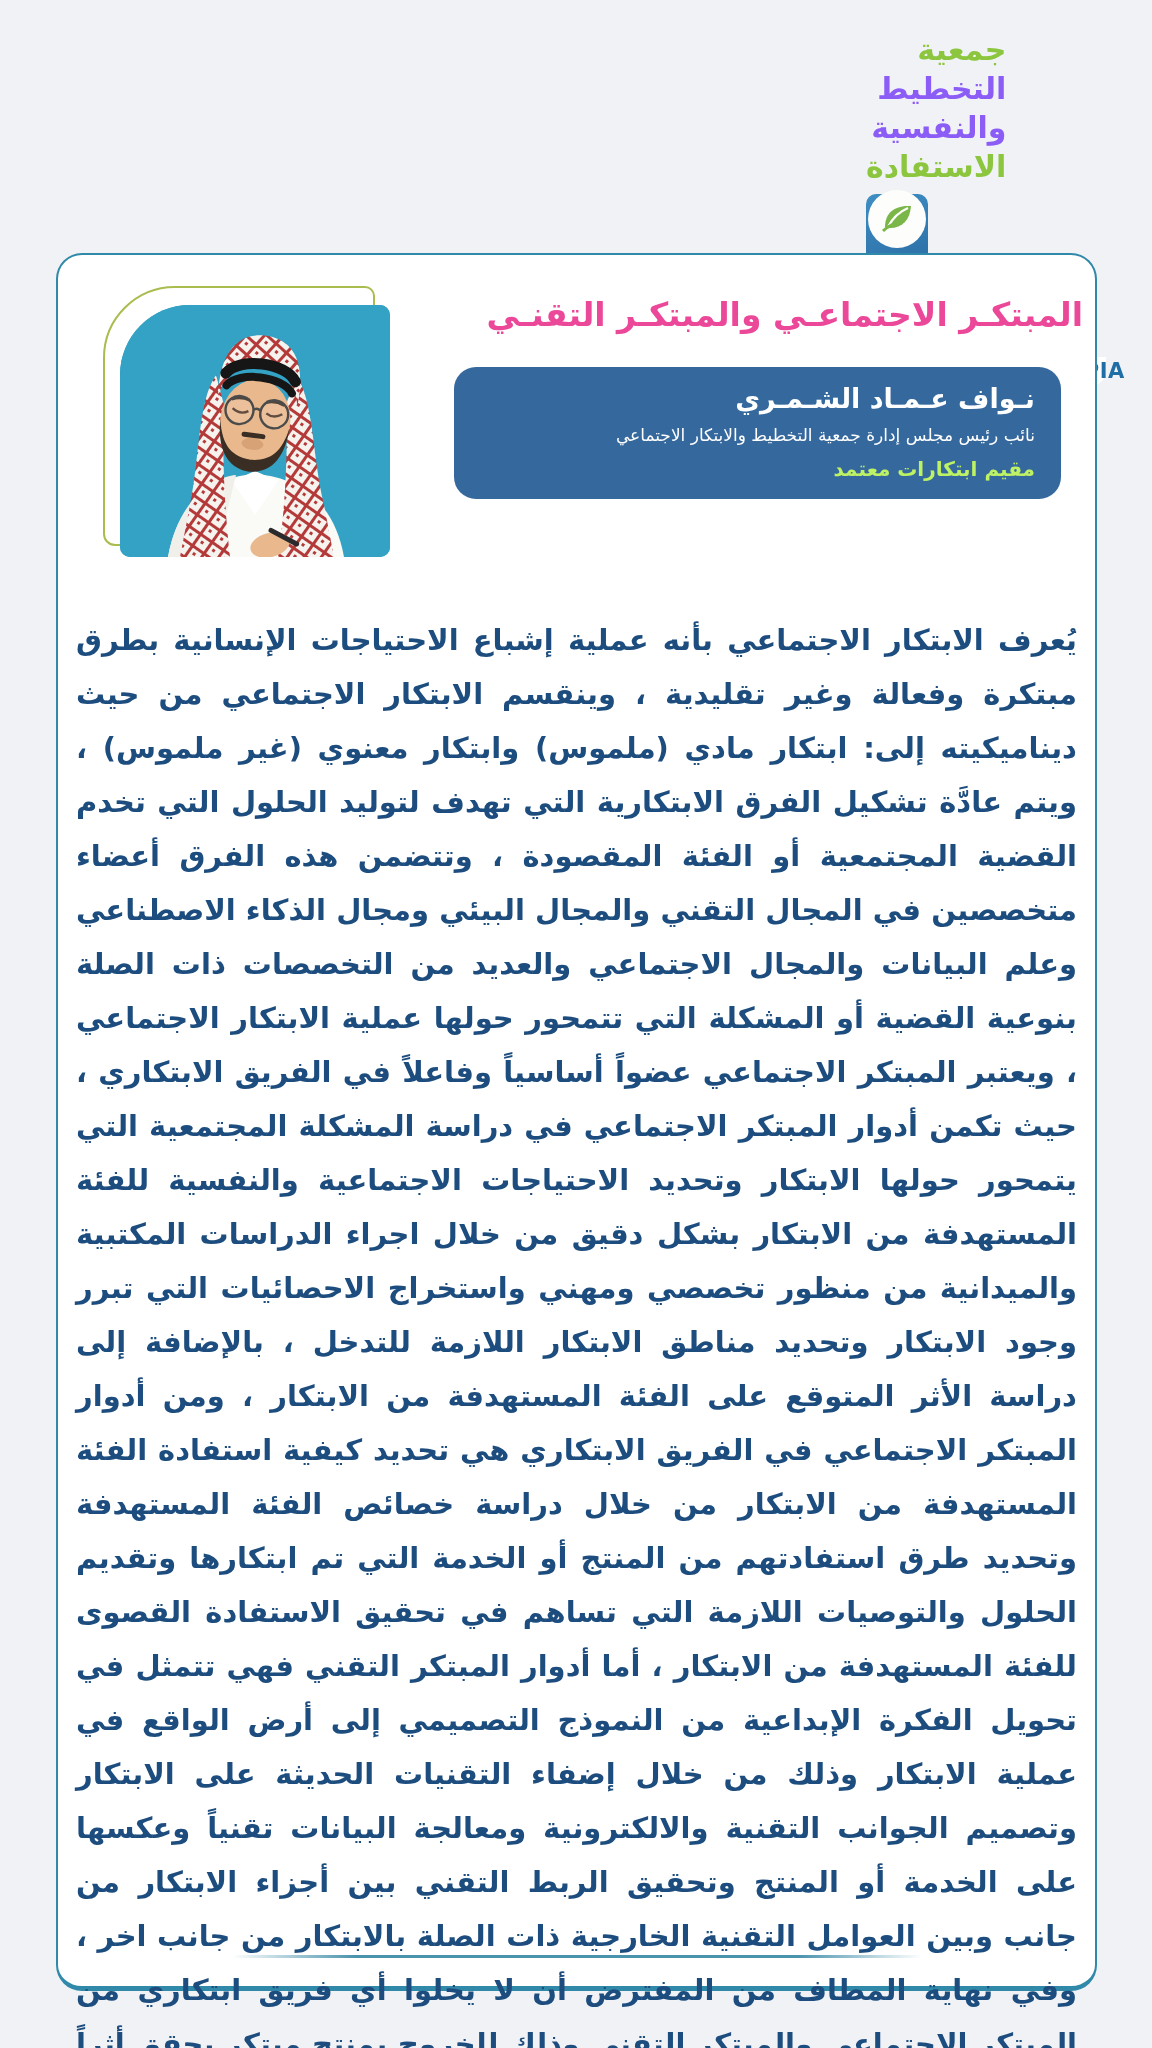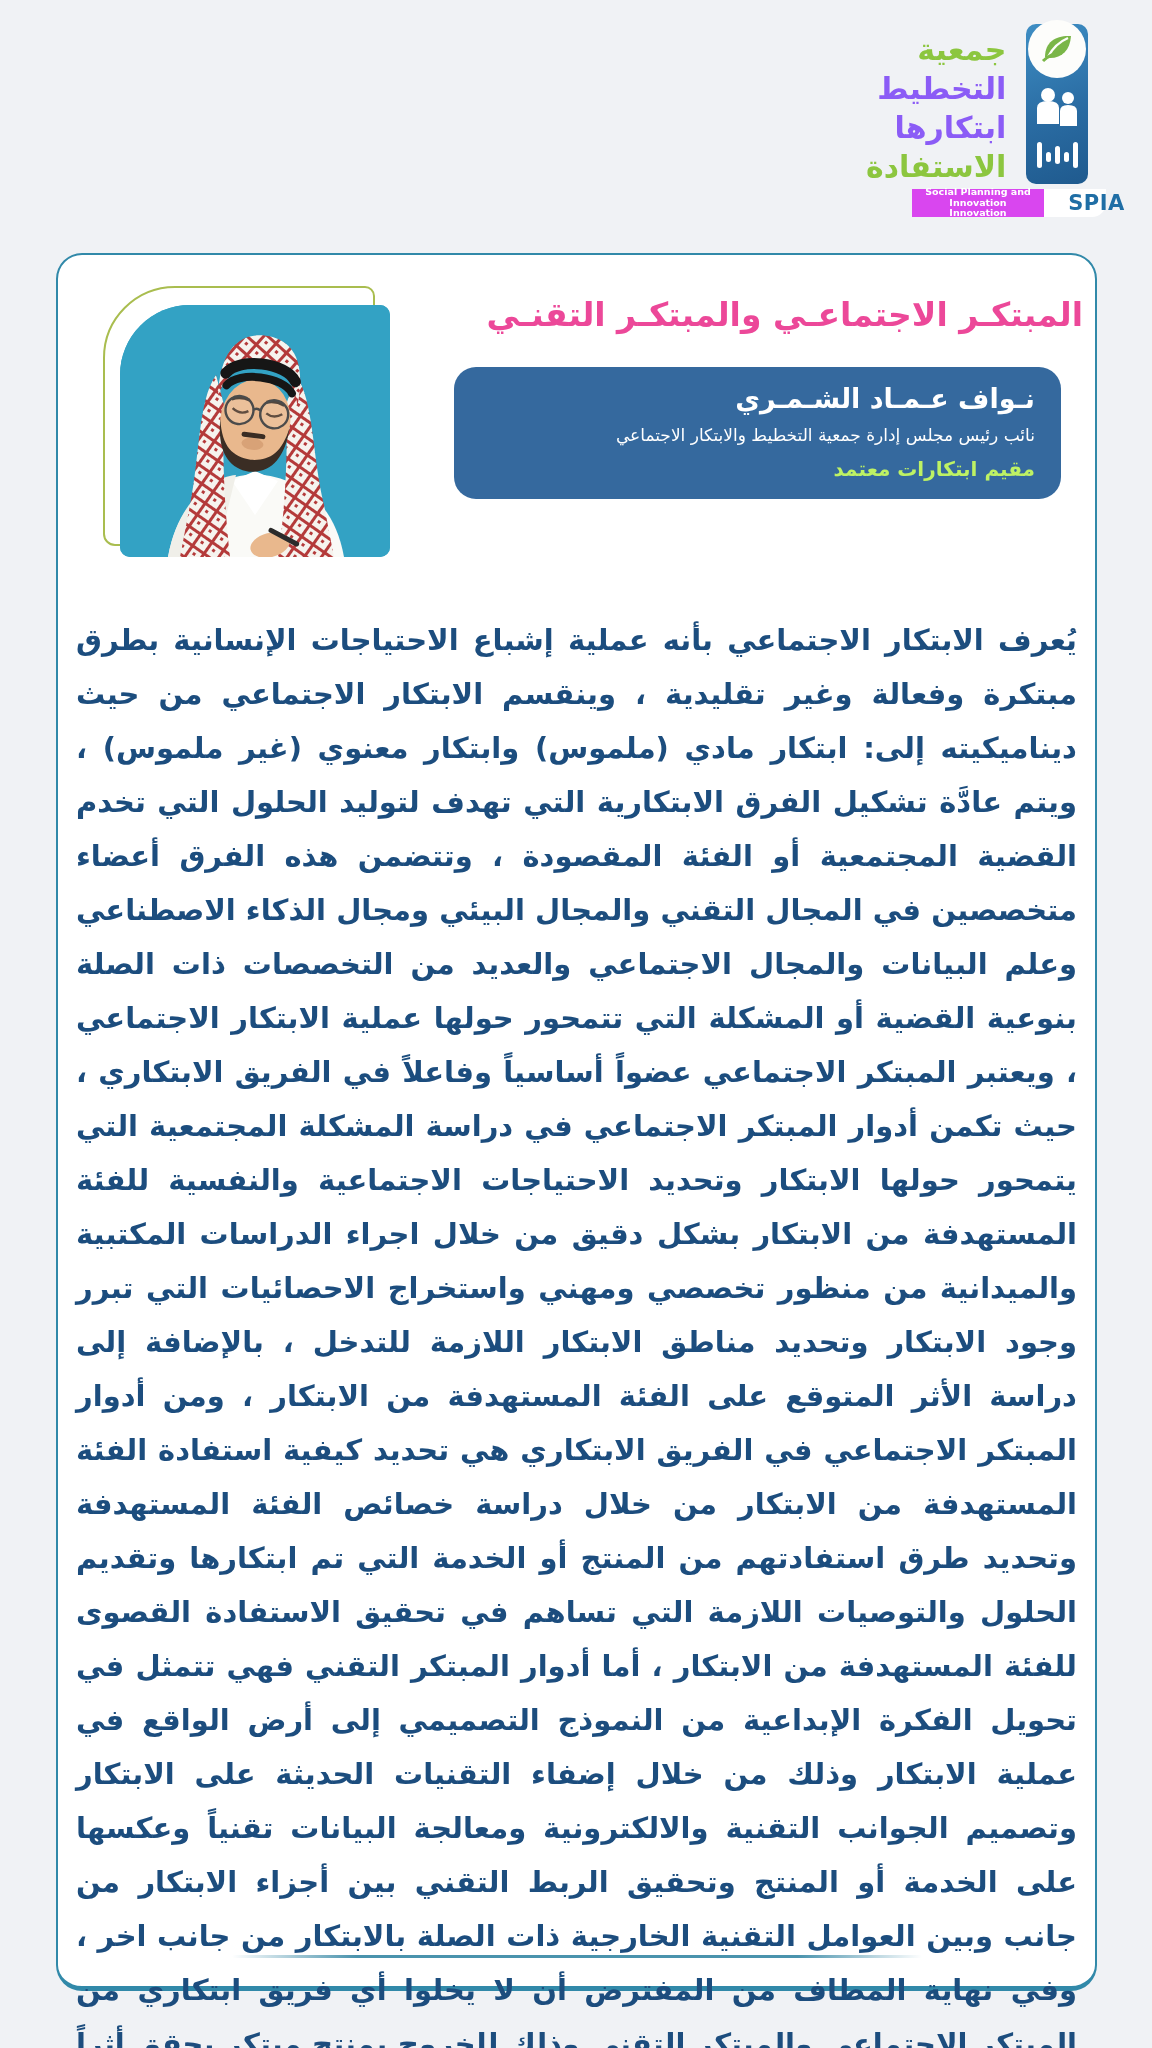--- a/index.html
+++ b/index.html
@@ -5,21 +5,21 @@
   * { margin:0; padding:0; box-sizing:border-box; }
   html,body { background:#eef1f4; }
   body { font-family:"DejaVu Sans", sans-serif; }
   .page {
     position:relative; width:1152px; height:2048px; margin:0 auto;
     background:#f0f2f5; overflow:hidden;
   }
 
   
   .logo-block { position:absolute; top:24px; right:46px; width:240px; }
-  .logo-main { display:flex; flex-direction:row; align-items:flex-start; gap:20px; }
+  .logo-main { display:flex; flex-direction:column; justify-content:flex-end; align-items:flex-start; gap:8px; }
   .logo-words { text-align:right; direction:rtl; padding-top:6px; }
   .logo-words .w { font-weight:bold; font-size:30px; line-height:39px; letter-spacing:-0.5px; }
   .logo-words .green { color:#8cc63f; }
   .logo-words .blue  { color:#8b5cf6; }
   .logo-bar {
     position:relative; width:62px; height:160px; border-radius:10px;
     background:linear-gradient(160deg,#3e8ec4 0%, #2a6ca3 55%, #1f5a8e 100%);
   }
   .leaf-circle {
     position:absolute; top:-4px; left:50%; transform:translateX(-50%);
@@ -88,21 +88,21 @@
 </head>
 <body>
 
 <div class="page">
 
   <header class="logo-block">
     <div class="logo-main">
       <div class="logo-words">
         <div class="w green">جمعية</div>
         <div class="w blue">التخطيط</div>
-        <div class="w blue">ابتكارها</div>
+        <div class="w blue">والنفسية</div>
         <div class="w green">الاستفادة</div>
       </div>
       <div class="logo-bar">
         <div class="leaf-circle">
           <svg width="44" height="44" viewBox="0 0 44 44">
             <path d="M10 30 C10 14 22 8 36 9 C35 24 26 32 13 31 Z" fill="#7ab648"></path>
             <path d="M13 30 C18 20 26 14 33 11" stroke="#fdfdfb" stroke-width="2.4" fill="none"></path>
             <path d="M8 34 C14 28 20 26 27 26" stroke="#7ab648" stroke-width="3" fill="none"></path>
           </svg>
         </div>

